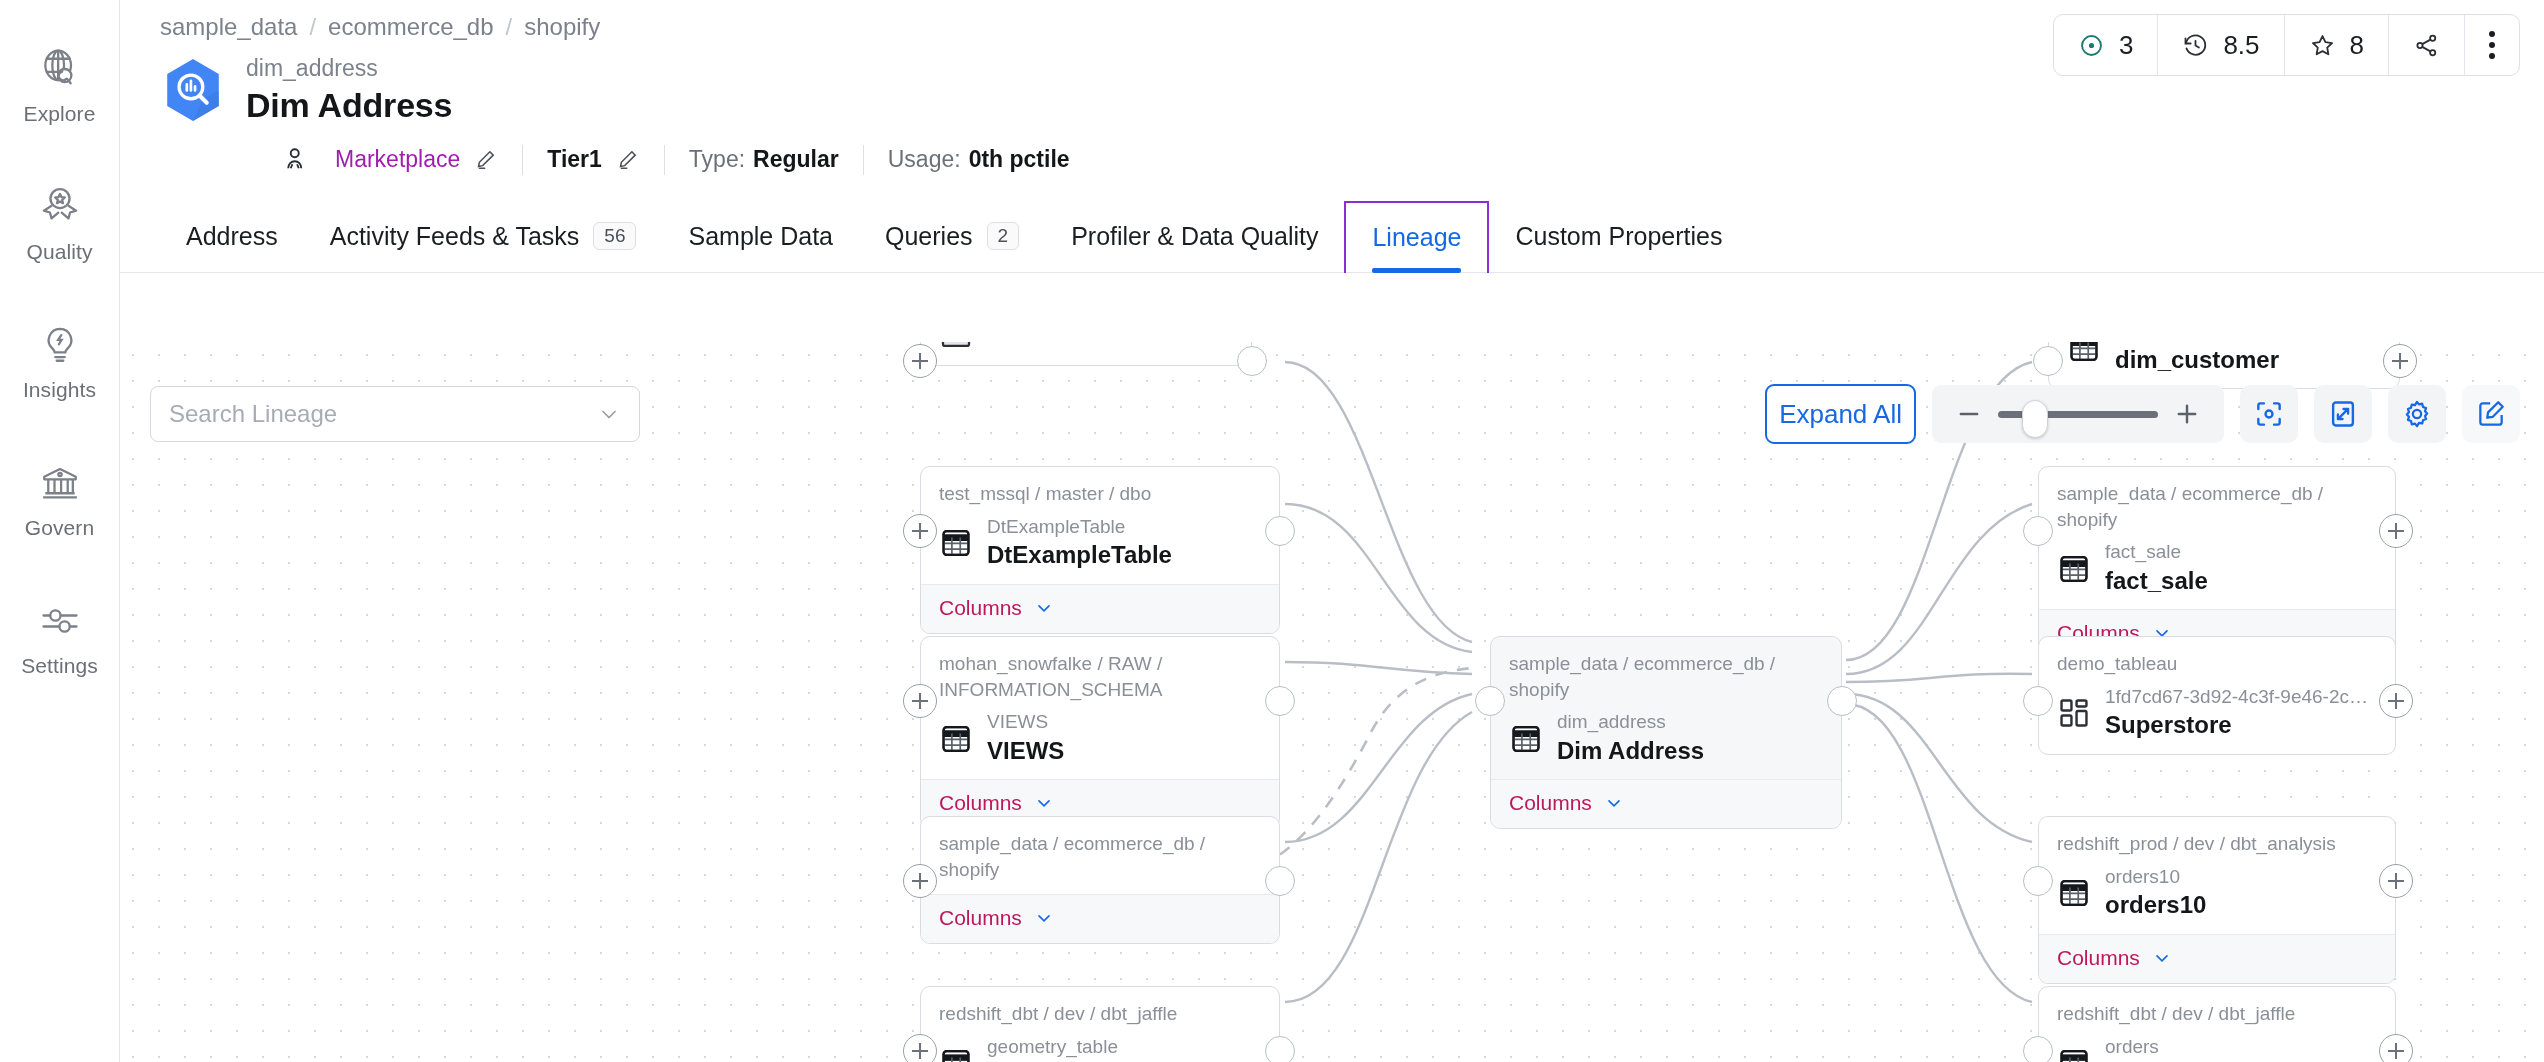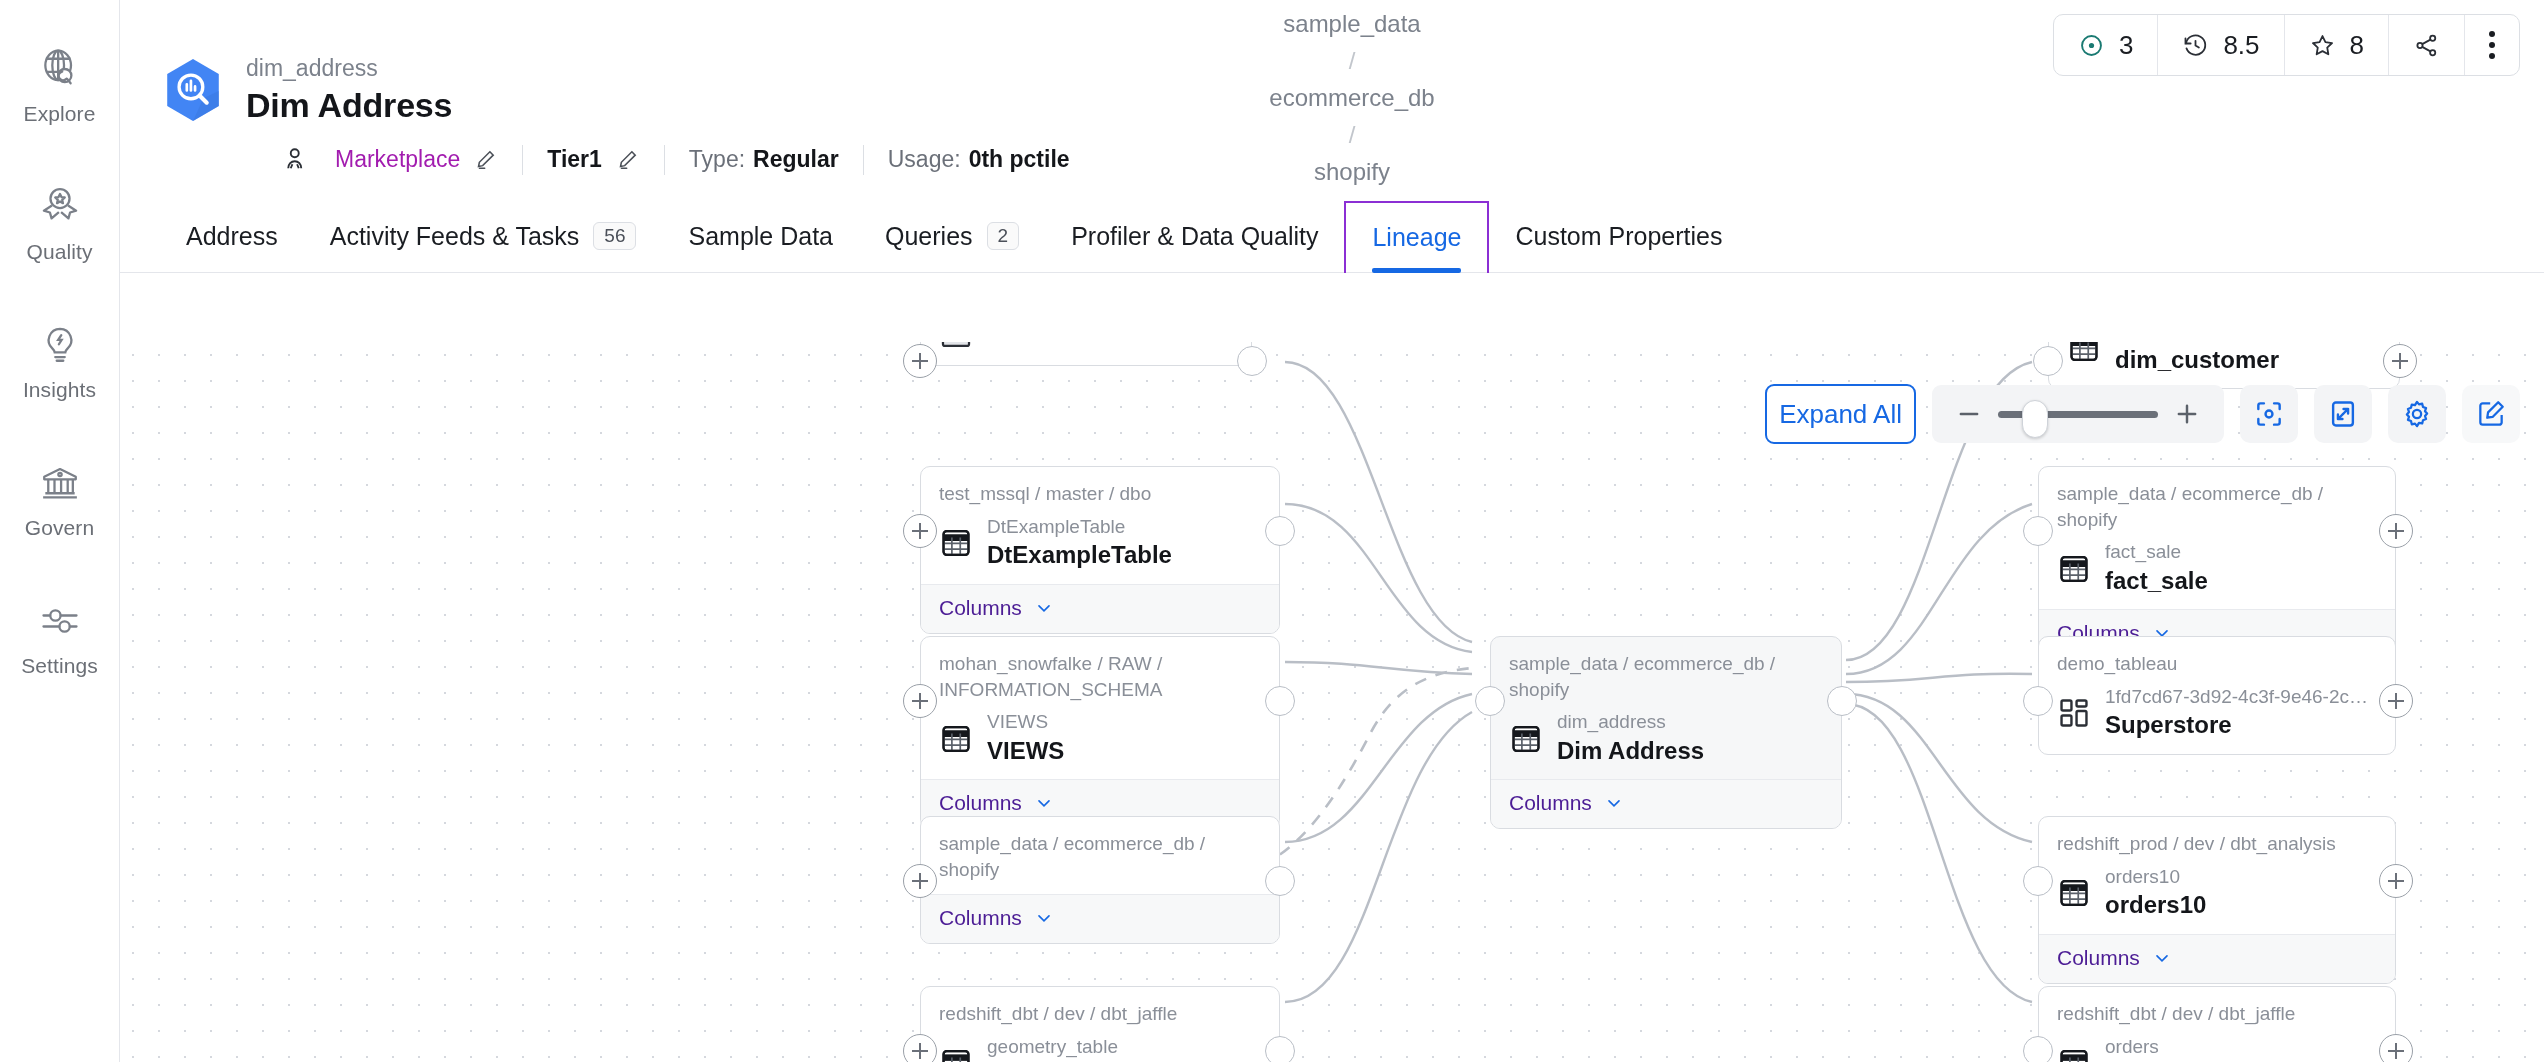--- a/index.html
+++ b/index.html
@@ -35,23 +35,22 @@
     font-size: 21px; color: #6b6f76; letter-spacing: .1px;
   }
 
   
   #main { flex: 1 1 auto; position: relative; height: 1062px; min-width: 0; }
 
   
   #breadcrumb {
     padding: 10px 0 0 40px;
     font-size: 24px; color: #8a8f98;
-    display: flex; gap: 9px; align-items: center;
+    display: flex; gap: 0; align-items: center;
     height: 44px;
-    flex-direction: column;
   }
   #breadcrumb .crumb { color: #7c828c; cursor: pointer; }
   #breadcrumb .crumb:last-child { color: #7c828c; }
   #breadcrumb .sep { color: #c2c6cc; margin: 0 12px; }
 
   
   #title-row { display: flex; align-items: center; padding: 10px 0 0 42px; }
   #entity-logo { width: 62px; height: 66px; position: relative; flex: 0 0 62px; }
   #entity-logo svg { width: 62px; height: 66px; display: block; }
   #title-text { margin-left: 22px; }
@@ -184,21 +183,21 @@
   .node-names { min-width: 0; }
   .node-fqn { font-size: 19px; color: #8a8f98; line-height: 1.3; white-space: nowrap; overflow: hidden; text-overflow: ellipsis; }
   .node-title { font-size: 24px; font-weight: 700; color: #14161a; line-height: 1.35; white-space: nowrap; overflow: hidden; text-overflow: ellipsis; }
   .node-foot {
     border-top: 1px solid #e8eaee;
     background: #f7f8f9;
     padding: 11px 18px 13px 18px;
     display: flex; align-items: center; gap: 12px;
     cursor: pointer;
   }
-  .node-foot .lbl { font-size: 21px; color: #4c1d95; }
+  .node-foot .lbl { font-size: 21px; color: #be185d; }
   .node-foot svg { width: 20px; height: 20px; display: block; }
 
   
   .handle {
     position: absolute; width: 30px; height: 30px;
     border-radius: 50%; background: #fff; border: 1px solid #b9bec6;
     z-index: 18;
   }
   .handle.plus {
     display: flex; align-items: center; justify-content: center;
@@ -448,20 +447,28 @@
           <path d="M1726 340 C 1812 340, 1822 330, 1912 332"></path>
           <path d="M1726 352 C 1812 352, 1822 480, 1912 500"></path>
           <path d="M1726 362 C 1815 362, 1822 640, 1912 660"></path>
           <path d="M1726 318 C 1812 318, 1822 40,  1912 20"></path>
         </g>
         <g fill="none" stroke="#b9bec6" stroke-width="2.6" stroke-dasharray="12 10">
           <path d="M1120 530 C 1180 520, 1225 440, 1250 392 C 1274 345, 1310 330, 1352 326"></path>
         </g>
       </svg>
 
+      <div id="search-box">
+        <input type="text" placeholder="Search Lineage" style="">
+        <span class="chev">
+          <svg viewBox="0 0 24 24" fill="none" stroke="#9aa0a8" stroke-width="1.7" stroke-linecap="round">
+              <path d="M6 9.5l6 6 6-6"></path>
+            </svg>
+        </span>
+      </div>
 
       <div id="lineage-toolbar">
         <button id="expand-all">Expand All</button>
 
         <div id="zoom-group">
           <span class="zbtn">
             <svg viewBox="0 0 24 24" stroke="#5b616a" stroke-width="2.1" stroke-linecap="round">
                 <path d="M5 12h14"></path>
               </svg>
           </span>

